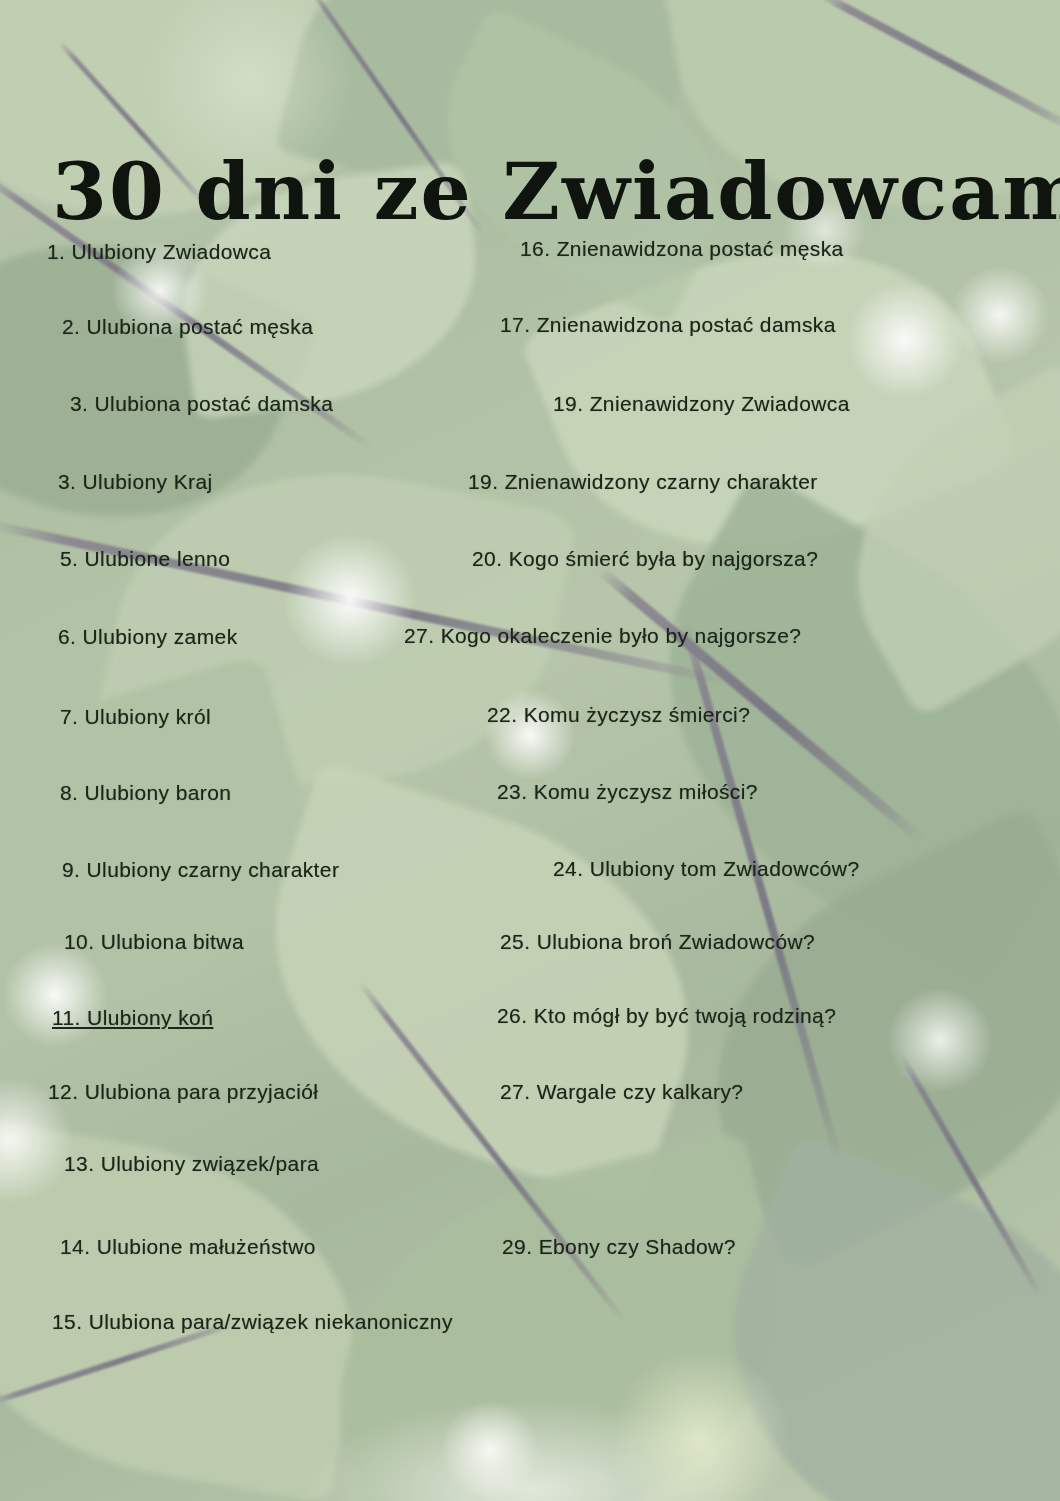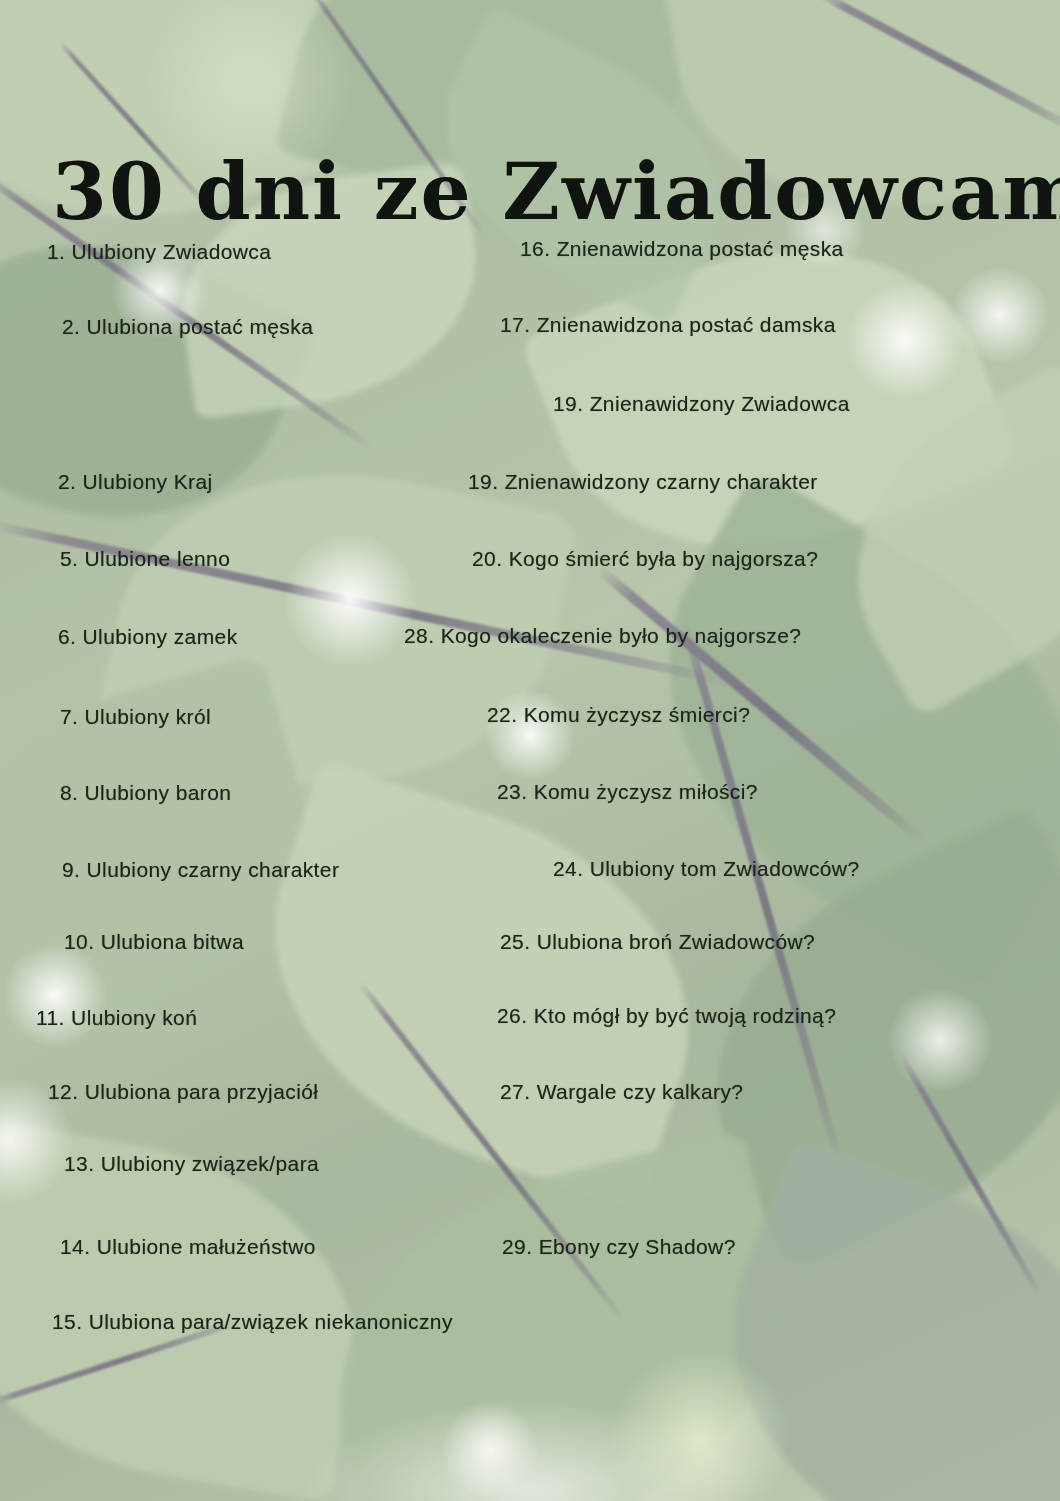--- a/index.html
+++ b/index.html
@@ -72,39 +72,40 @@
     <div class="branch" style="left:60px;top:40px;width:220px;transform:rotate(48deg);height:5px;"></div>
 
     <div class="glow"></div>
     <div class="veil"></div>
   </div>
 
   <h1 class="title">30 dni ze Zwiadowcami!</h1>
 
   <div class="item" style="left:47px;top:240px;">1. Ulubiony Zwiadowca</div>
   <div class="item" style="left:62px;top:315px;">2. Ulubiona postać męska</div>
-  <div class="item" style="left:58px;top:470px;">2. Ulubiony Kraj</div>
+  <div class="item" style="left:70px;top:392px;">3. Ulubiona postać damska</div>
+  <div class="item" style="left:58px;top:470px;">3. Ulubiony Kraj</div>
   <div class="item" style="left:60px;top:547px;">5. Ulubione lenno</div>
   <div class="item" style="left:58px;top:625px;">6. Ulubiony zamek</div>
   <div class="item" style="left:60px;top:705px;">7. Ulubiony król</div>
   <div class="item" style="left:60px;top:781px;">8. Ulubiony baron</div>
   <div class="item" style="left:62px;top:858px;">9. Ulubiony czarny charakter</div>
   <div class="item" style="left:64px;top:930px;">10. Ulubiona bitwa</div>
-  <div class="item" style="left:36px;top:1006px;">11. Ulubiony koń</div>
+  <div class="item" style="left:52px;top:1006px;text-decoration:underline;">11. Ulubiony koń</div>
   <div class="item" style="left:48px;top:1080px;">12. Ulubiona para przyjaciół</div>
   <div class="item" style="left:64px;top:1152px;">13. Ulubiony związek/para</div>
   <div class="item" style="left:60px;top:1235px;">14. Ulubione małużeństwo</div>
   <div class="item" style="left:52px;top:1310px;">15. Ulubiona para/związek niekanoniczny</div>
 
   <div class="item" style="left:520px;top:237px;">16. Znienawidzona postać męska</div>
   <div class="item" style="left:500px;top:313px;">17. Znienawidzona postać damska</div>
   <div class="item" style="left:553px;top:392px;">19. Znienawidzony Zwiadowca</div>
   <div class="item" style="left:468px;top:470px;">19. Znienawidzony czarny charakter</div>
   <div class="item" style="left:472px;top:547px;">20. Kogo śmierć była by najgorsza?</div>
-  <div class="item" style="left:404px;top:624px;">28. Kogo okaleczenie było by najgorsze?</div>
+  <div class="item" style="left:404px;top:624px;">27. Kogo okaleczenie było by najgorsze?</div>
   <div class="item" style="left:487px;top:703px;text-align:center;">22. Komu życzysz śmierci?</div>
   <div class="item" style="left:497px;top:780px;">23. Komu życzysz miłości?</div>
   <div class="item" style="left:553px;top:857px;">24. Ulubiony tom Zwiadowców?</div>
   <div class="item" style="left:500px;top:930px;">25. Ulubiona broń Zwiadowców?</div>
   <div class="item" style="left:497px;top:1004px;">26. Kto mógł by być twoją rodziną?</div>
   <div class="item" style="left:500px;top:1080px;">27. Wargale czy kalkary?</div>
   <div class="item" style="left:502px;top:1235px;">29. Ebony czy Shadow?</div>
 
 </div>
 

